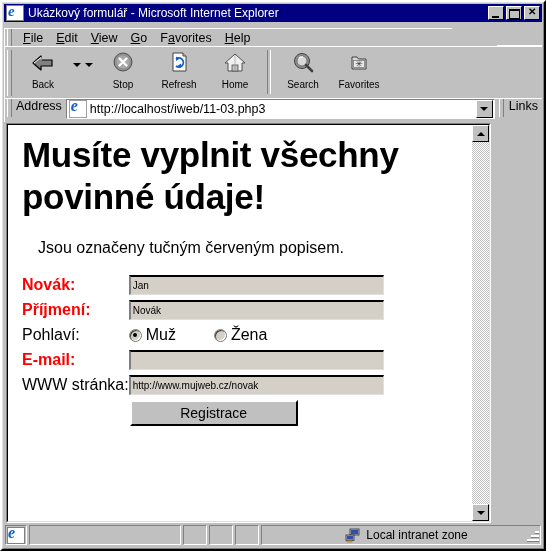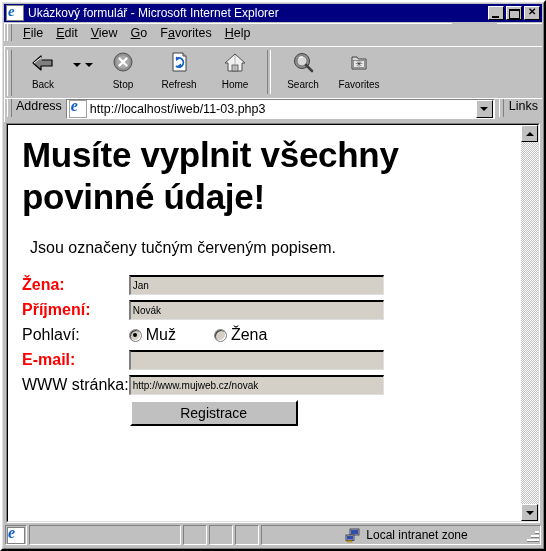--- a/index.html
+++ b/index.html
@@ -103,21 +103,21 @@
   .btn-min .g { left: 3px; bottom: 1px; width: 7px; height: 2px; background: #000; }
   .btn-max .g { left: 2px; top: 2px; width: 9px; height: 7px; border: 1px solid #000; border-top-width: 2px; background: transparent; }
   .btn-close .g { left: 3px; top: 0px; font-size: 10px; font-weight: bold; }
 
   
   .menurow {
     position: absolute;
     left: 2px; top: 21px; right: 2px;
     height: 23px;
     display: flex;
-    align-items: flex-start;
+    align-items: flex-end;
     gap: 44px;
   }
   .menu-area {
     flex: 1 1 auto;
     background: #c0c0c0;
     border-top: 1px solid #ffffff;
     border-left: 1px solid #ffffff;
     display: flex;
     align-items: center;
     padding-left: 2px;
@@ -288,21 +288,21 @@
     border-left: 1px solid #ffffff;
     border-right: 1px solid #808080;
     flex: 0 0 auto;
   }
   .links-label { font-size: 12.5px; color: #000; white-space: nowrap; padding-right: 2px;}
 
   
   .docframe {
     position: absolute;
     left: 4px; top: 121px;
-    width: 534px;
+    width: 485px;
     height: 400px;
     box-sizing: border-box;
     border-top: 1px solid #808080;
     border-left: 1px solid #808080;
     border-right: 1px solid #ffffff;
     border-bottom: 1px solid #ffffff;
     background: #0ea5e9;
   }
   .docinner {
     position: absolute;
@@ -329,21 +329,21 @@
     font-weight: bold;
     color: #000000;
     line-height: 42px;
     margin: 0 0 4px 0;
     letter-spacing: -0.3px;
     max-width: 470px;
   }
   .lead {
     font-size: 16px;
     color: #000000;
-    margin: 20px 0 18px 8px;
+    margin: 20px 0 18px 16px;
     line-height: 19px;
   }
   table.form {
     border-collapse: collapse;
     margin-top: 4px;
   }
   table.form td {
     padding: 0 0 5px 0;
     vertical-align: middle;
     font-size: 16px;
@@ -641,21 +641,21 @@
   <div class="docframe">
     <div class="docinner">
       <div class="page">
 
         <div class="h1">Musíte vyplnit všechny povinné údaje!</div>
         <div class="lead">Jsou označeny tučným červeným popisem.</div>
 
         <table class="form">
           <tbody>
               <tr>
-            <td class="lab"><span class="req">Žena:</span></td>
+            <td class="lab"><span class="req">Novák:</span></td>
             <td>
               <input class="inp" type="text" value="Jan" style="">
             </td>
           </tr>
           <tr>
             <td class="lab"><span class="req">Příjmení:</span></td>
             <td>
               <input class="inp" type="text" value="Novák" style="">
             </td>
           </tr>

